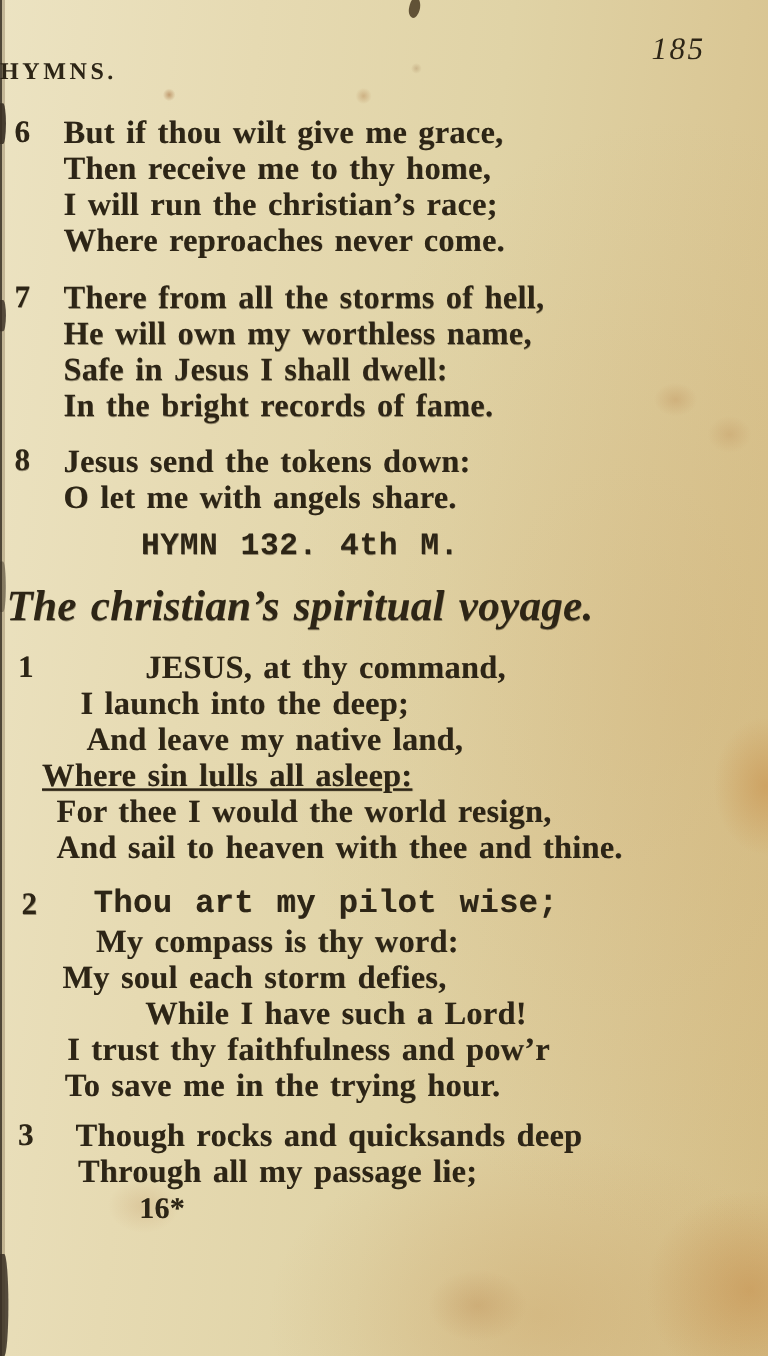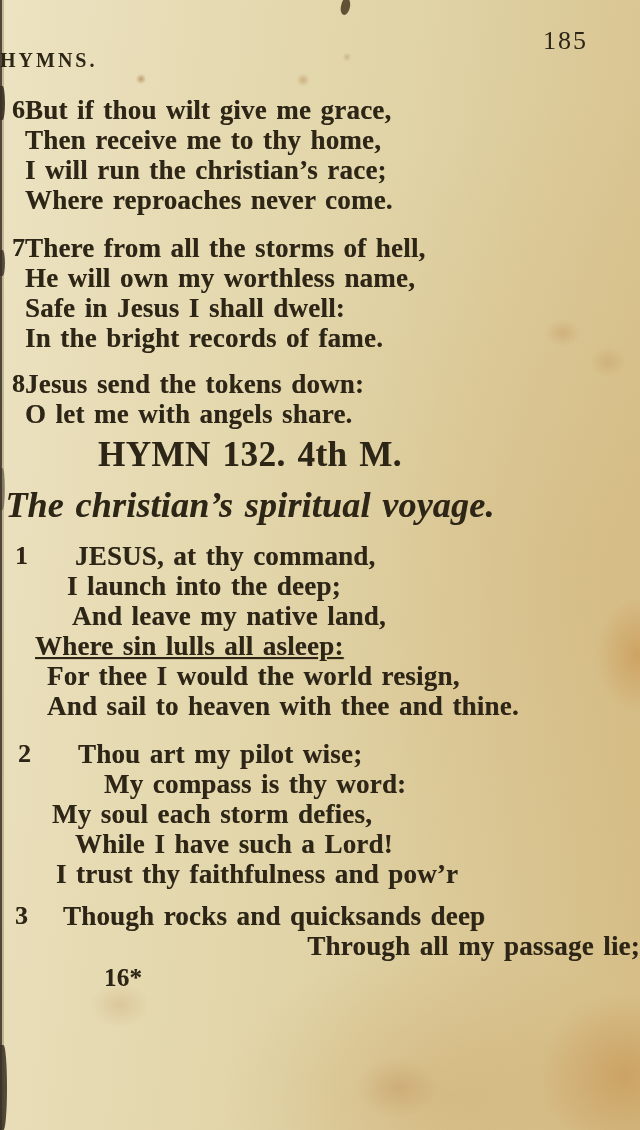--- a/index.html
+++ b/index.html
@@ -50,56 +50,56 @@
     position: absolute; left: 341px; top: -2px; width: 9px; height: 17px;
     background: #4a3b22; border-radius: 45% 60% 50% 55%;
     transform: rotate(14deg); opacity: .85;
   }
   .running-title {
     position: absolute; top: 49px; left: 0; width: 600px;
     text-align: left; font-size: 20px; letter-spacing: 3px;
   }
   .page-number {
     position: absolute; top: 26px; left: 543px;
-    font-size: 26px; font-weight: normal; letter-spacing: 2px;
+    font-size: 26px; font-weight: normal; letter-spacing: 2px; font-style: italic;
   }
   .content {
     position: absolute; top: 95px; left: 0; width: 640px;
     font-size: 27px; line-height: 30px;
     word-spacing: 0.09em; letter-spacing: 0.2px;
     text-shadow: 0.3px 0.3px 0.4px rgba(46,38,22,0.45);
   }
   .stanza { position: relative; }
   .verse-num { position: absolute; top: 0; font-size: 26px; }
   .ln12 .verse-num { left: 12px; }
   .ln15 .verse-num { left: 15px; }
   .ln18 .verse-num { left: 18px; }
   .line { white-space: nowrap; }
-  .pl34 { padding-left: 25px; }
+  .pl34 { padding-left: 53px; }
   .pl47 { padding-left: 47px; }
   .pl50 { padding-left: 56px; }
   .pl52 { padding-left: 52px; }
   .pl54 { padding-left: 54px; }
   .pl63 { padding-left: 63px; }
-  .pl65 { padding-left: 50px; text-align: right; }
+  .pl65 { padding-left: 65px; }
   .pl67 { padding-left: 67px; }
   .pl72 { padding-left: 72px; }
-  .pl75 { padding-left: 75px; }
+  .pl75 { padding-left: 75px; margin-left: 46px; }
   .pl77 { padding-left: 35px; text-decoration: underline; }
-  .pl78 { padding-left: 78px; }
-  .pl80 { padding-left: 104px; }
-  .pl104 { padding-left: 104px; }
+  .pl78 { padding-left: 78px; font-family: Liberation Mono, monospace; }
+  .pl80 { padding-left: 80px; }
+  .pl104 { padding-left: 104px; margin-left: 12px; }
   .mt2  { margin-top: 2px; }
   .mt8  { margin-top: 8px; }
   .mt12 { margin-top: 12px; }
   .mt16 { margin-top: 16px; }
   .mt18 { margin-top: 18px; }
   .mt20 { margin-top: 20px; }
   .center-block { width: 500px; text-align: center; }
-  .hymn-heading { font-size: 35px; line-height: 36px; letter-spacing: 0.5px; }
+  .hymn-heading { font-size: 26px; line-height: 36px; letter-spacing: 0.5px; font-family: Liberation Mono, monospace; }
   .hymn-subtitle { font-style: italic; font-size: 36px; line-height: 32px; }
   .signature { font-size: 25px; }
 </style>
 </head>
 <body>
 
 <div class="page">
 
   <span class="nick n1"></span>
   <span class="nick n2"></span>
@@ -148,20 +148,21 @@
       <div class="line pl47">And sail to heaven with thee and thine.</div>
     </div>
 
     <div class="stanza ln18 mt18">
       <span class="verse-num">2</span>
       <div class="line pl78">Thou art my pilot wise;</div>
       <div class="line pl80">My compass is thy word:</div>
       <div class="line pl52">My soul each storm defies,</div>
       <div class="line pl75">While I have such a Lord!</div>
       <div class="line pl50">I trust thy faithfulness and pow’r</div>
+      <div class="line pl54">To save me in the trying hour.</div>
     </div>
 
     <div class="stanza ln15 mt12">
       <span class="verse-num">3</span>
       <div class="line pl63">Though rocks and quicksands deep</div>
       <div class="line pl65">Through all my passage lie;</div>
     </div>
 
     <div class="line pl104 signature mt2">16*</div>
 

